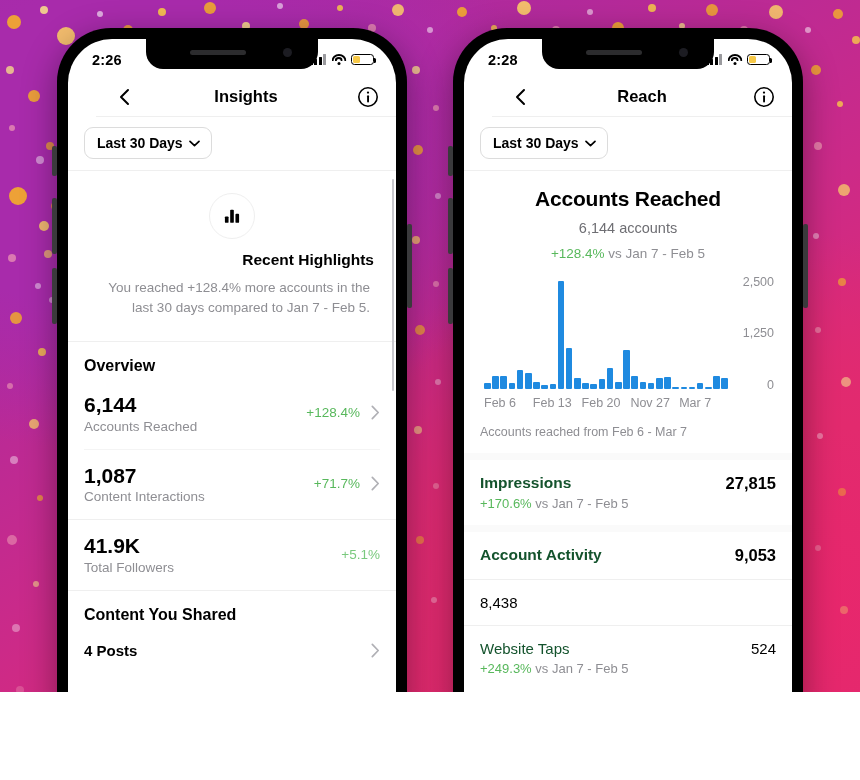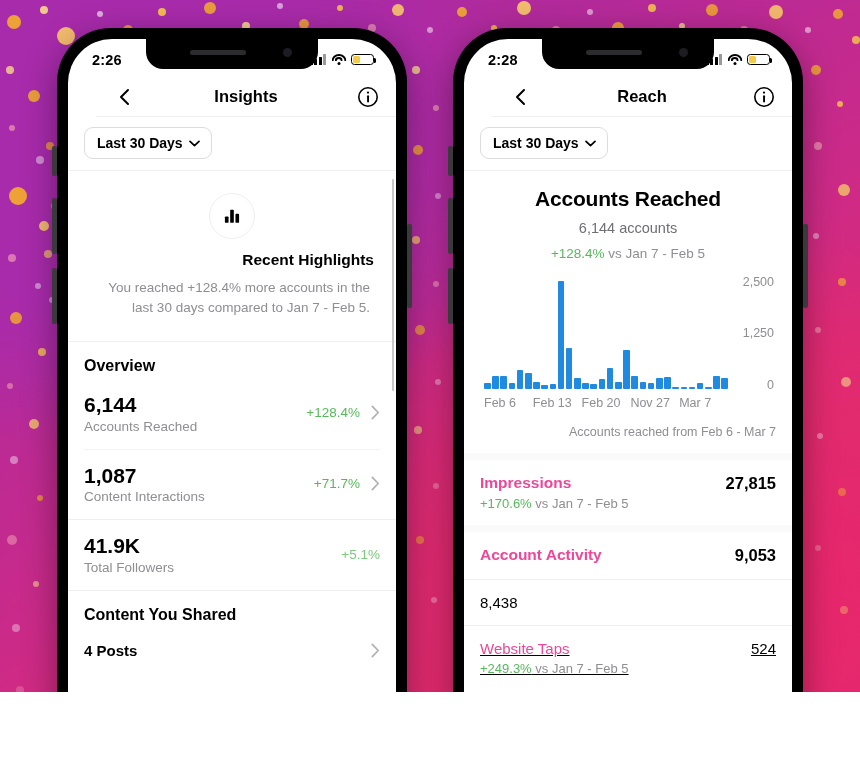--- a/index.html
+++ b/index.html
@@ -187,29 +187,29 @@
   .ylab.y2 { top: -6px; }
   .ylab.y1 { top: 45px; }
   .ylab.y0 { top: 97px; }
 
   .xlabels {
     display: flex; margin: 7px 48px 0 4px;
     font-size: 12.5px; color: #8e8e93;
   }
   .xlabels span { flex: 1 1 0; text-align: left; }
   .xlabels span:nth-child(1){ text-align: left; }
-  .chart-note { text-align: right; font-size: 12.5px; color: #8e8e93; margin-top: 15px; }
+  .chart-note { text-align: left; font-size: 12.5px; color: #8e8e93; margin-top: 15px; }
 
   .stat-block { padding: 0 16px; border-bottom: 7px solid #fafafa; }
   .stat-block.thin { border-bottom: 1px solid #efefef; }
   .stat-row {
     display: flex; align-items: flex-start; justify-content: space-between;
     padding: 14px 0 14px;
   }
-  .sr-name { font-size: 15.5px; font-weight: 700; color: #ec4899; }
+  .sr-name { font-size: 15.5px; font-weight: 700; color: #14532d; }
   .sr-name.reg { font-weight: 400; font-size: 15px; }
   .sr-sub { font-size: 13px; margin-top: 4px; color: #8e8e93; }
   .sr-sub b { color: #58b85c; font-weight: 500; }
   .sr-val { font-size: 16.5px; font-weight: 700; color: #000; white-space: nowrap; }
   .sr-val.reg { font-weight: 400; font-size: 15px; }
 
   .home-indicator {
     position: absolute; left: 50%; transform: translateX(-50%);
     bottom: 9px; width: 124px; height: 4.6px;
     background: #000; border-radius: 3px; z-index: 25;
@@ -578,21 +578,21 @@
             <div class="sr-val">9,053</div>
           </div>
         </div>
 
         <div class="stat-block thin">
           <div class="stat-row">
             <div class="sr-val reg">8,438</div>
           </div>
         </div>
 
-        <div class="stat-block" style="border-bottom:none;text-decoration:underline;">
+        <div class="stat-block" style="border-bottom:none;">
           <div class="stat-row">
             <div>
               <div class="sr-name reg">Website Taps</div>
               <div class="sr-sub">
                 <b>+249.3%</b><span> vs Jan 7 - Feb 5</span>
               </div>
             </div>
             <div class="sr-val reg">524</div>
           </div>
         </div>

